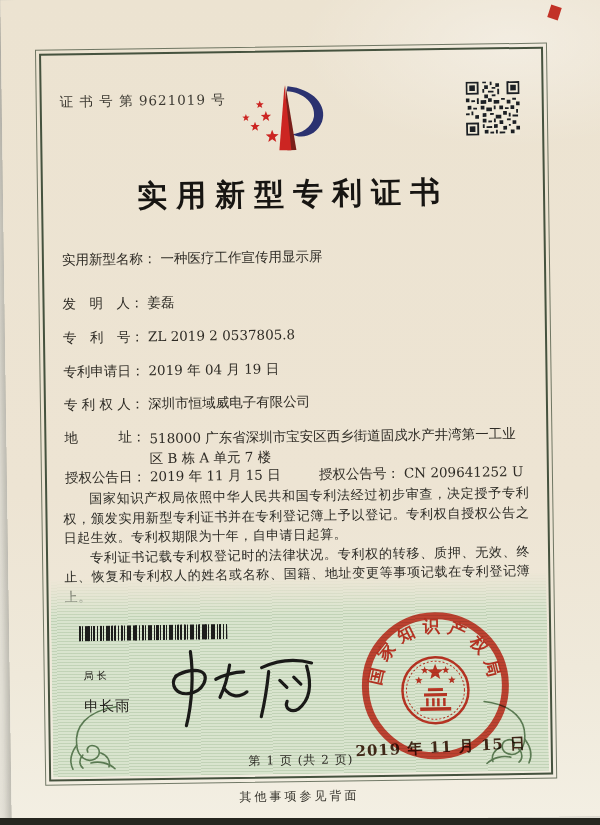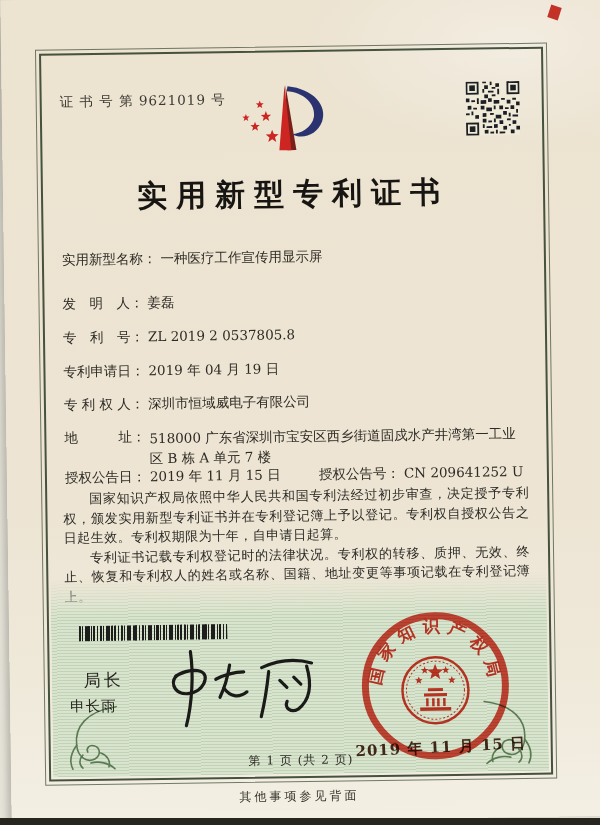--- a/index.html
+++ b/index.html
@@ -51,22 +51,22 @@
   .flourish{position:absolute;bottom:4px;}
   .flourish.left{left:4px;}
   .flourish.right{right:4px;transform:scaleX(-1);}
   .barcode{
     position:absolute;left:30px;top:571px;width:148px;height:15px;
     background:
       repeating-linear-gradient(90deg,#1d1d1c 0 1px,transparent 1px 3px),
       repeating-linear-gradient(90deg,#1d1d1c 0 2px,transparent 2px 7px),
       repeating-linear-gradient(90deg,transparent 0 9px,#1d1d1c 9px 11px,transparent 11px 23px);
   }
-  .director-title{position:absolute;left:34px;top:614px;font-size:17px;color:#26241f;letter-spacing:3px;}
-  .director-name{position:absolute;left:20px;top:642px;font-size:14.5px;color:#26241f;letter-spacing:1px;}
+  .director-title{position:absolute;left:34px;top:614px;font-size:10px;color:#26241f;letter-spacing:3px;}
+  .director-name{position:absolute;left:34px;top:642px;font-size:14.5px;color:#26241f;letter-spacing:1px;}
   .signature{position:absolute;left:100px;top:590px;}
   .seal{position:absolute;left:308px;top:558px;mix-blend-mode:multiply;opacity:.95;}
   .seal-date{position:absolute;left:300px;top:688px;width:180px;text-align:center;
     font-size:15px;color:#4d2c1d;letter-spacing:1px;transform:rotate(-2deg);mix-blend-mode:multiply;font-weight:bold;}
   .page-info{position:absolute;left:0;top:700px;width:100%;text-align:center;font-size:12px;color:#2c2a24;letter-spacing:1px;}
   .back-note{position:absolute;left:38px;top:792px;width:500px;text-align:center;
     font-size:12px;color:#35332c;letter-spacing:3px;}
 </style>
 </head>
 <body>

